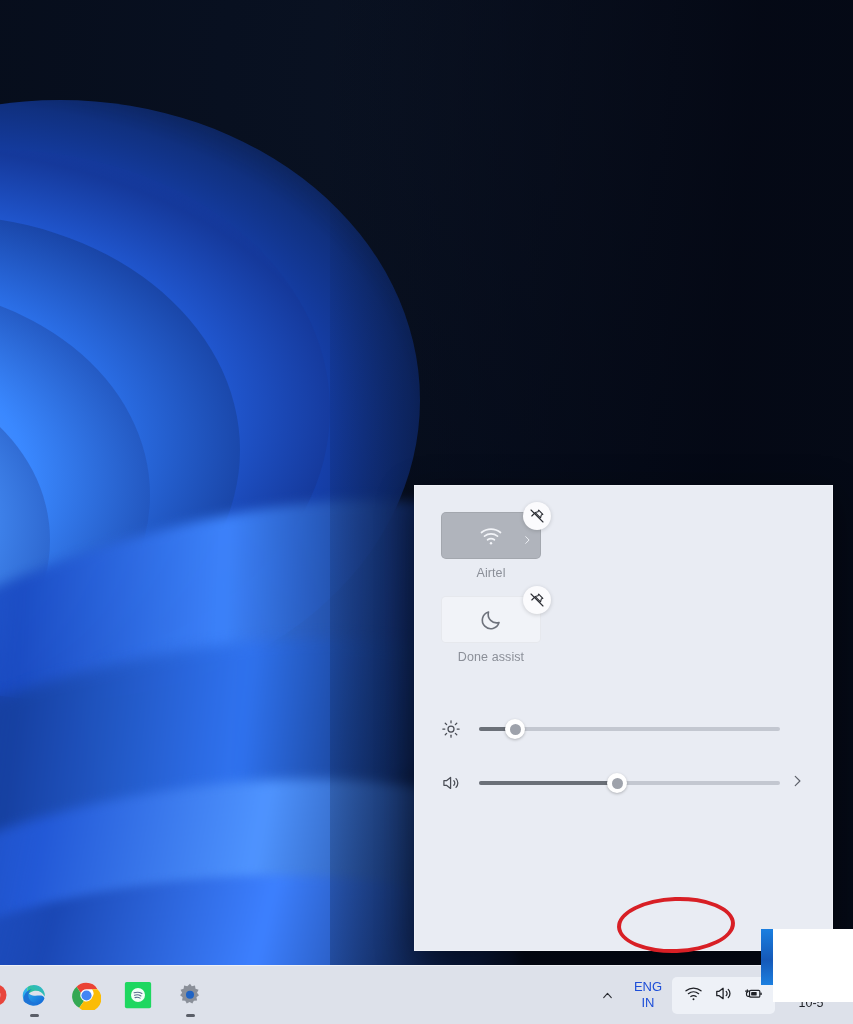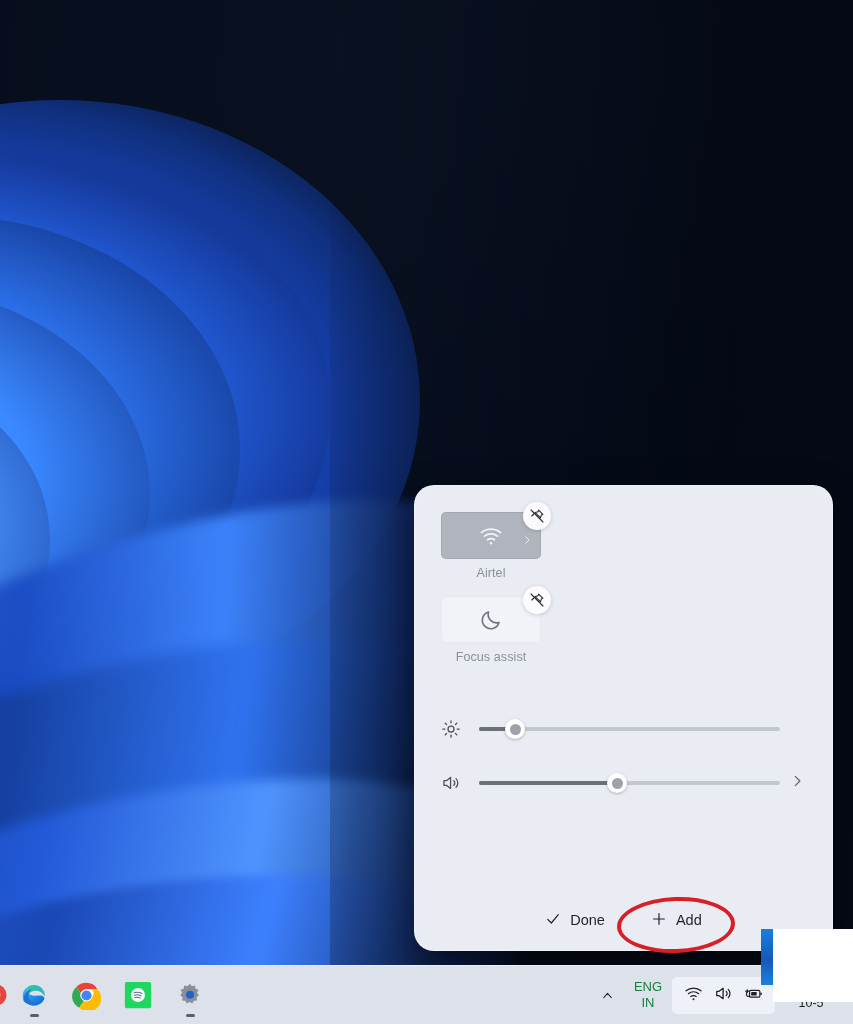--- a/index.html
+++ b/index.html
@@ -42,21 +42,21 @@
         filter:blur(6px); }
   .r4 { left:-140px; top:880px;  width:660px; height:230px; transform:rotate(-6deg);
         background:linear-gradient(110deg, rgba(8,20,58,0) 0%, #1a47b4 28%, #3d80ff 58%, #0f2d70 86%, rgba(8,16,40,0) 100%);
         filter:blur(5px); }
   .dark-veil { position:absolute; left:330px; top:0; width:530px; height:980px;
         background:linear-gradient(95deg, rgba(5,10,24,0) 0%, rgba(5,10,24,.55) 30%, rgba(4,8,20,.92) 70%, #050a16 100%); }
 
   
   #qs-panel {
     position:absolute; left:414px; top:485px; width:419px; height:466px;
-    background:#e9ecf3; border-radius:20px;
+    background:#e9ecf3; border-radius:0;
     box-shadow:0 10px 34px rgba(0,0,0,.45);
     border:1px solid rgba(255,255,255,.35);
   }
   #tiles { padding:26px 26px 0 26px; }
   .tile-row { display:flex; gap:22px; margin-bottom:16px; }
   .tile-wrap { position:relative; width:100px; }
   .tile {
     position:relative; width:100px; height:47px; border-radius:5px;
     display:flex; align-items:center; justify-content:center;
     background:#f1f3f8; border:1px solid rgba(0,0,0,.045);
@@ -107,21 +107,21 @@
     background:#dde1ea; border-top:1px solid rgba(255,255,255,.5);
     display:flex; align-items:center; }
   #tb-left { display:flex; align-items:center; gap:0px; padding-left:0px; }
   .tb-icon { position:relative; width:52px; height:59px;
     display:flex; align-items:center; justify-content:center; }
   .tb-icon .dot { position:absolute; bottom:8px; width:9px; height:3px;
     border-radius:2px; background:#5a5e68; }
   #tb-right { margin-left:auto; display:flex; align-items:center; padding-right:6px; }
   .tray-chev { width:34px; display:flex; align-items:center; justify-content:center; color:#2a2c33; }
   .tray-chev svg { width:13px; height:13px; }
-  .lang { width:48px; text-align:center; font-size:13px; line-height:16px; color:#15803d; }
+  .lang { width:48px; text-align:center; font-size:13px; line-height:16px; color:#1d4ed8; }
   .tray-pill { display:flex; align-items:center; gap:11px; padding:7px 12px;
     background:#eef1f7; border-radius:5px; color:#1e2026; }
   .tray-pill svg { width:19px; height:19px; }
   .clock { width:72px; text-align:center; font-size:12.5px; line-height:16px; color:#1e2026; }
   #white-overlay { position:absolute; right:0px; top:929px; width:80px; height:73px;
     background:#ffffff; }
   #blue-strip { position:absolute; right:80px; top:929px; width:12px; height:56px;
     background:linear-gradient(180deg,#1b7fe0 0%,#1559b8 55%,#1c7fe0 100%); }
 </style>
 </head>
@@ -187,21 +187,21 @@
               </svg>
             </span>
           </div>
           <div class="unpin">
             <svg viewBox="0 0 24 24" fill="none" stroke="currentColor" stroke-width="1.7" stroke-linecap="round" stroke-linejoin="round">
               <path d="M14.5 3.2l6.3 6.3-2.4 1.1-1.1 4.1-7.9-7.9 4.1-1.1z"></path>
               <line x1="9.4" y1="6.8" x2="4.2" y2="12"></line>
               <line x1="3" y1="3" x2="21" y2="21"></line>
             </svg>
           </div>
-          <div class="tile-label">Focus assist</div>
+          <div class="tile-label">Done assist</div>
         </div>
 
 
         <div class="tile-wrap"></div>
       </div>
     </div>
 
     <div id="sliders">
 
       <div class="slider-row">
@@ -238,39 +238,20 @@
           <div class="knob" id="vol-knob" style="left: 46%;"></div>
         </div>
         <span class="slider-chev">
           <svg viewBox="0 0 24 24" fill="none" stroke="currentColor" stroke-width="2" stroke-linecap="round" stroke-linejoin="round">
             <polyline points="9 4 17 12 9 20"></polyline>
           </svg>
         </span>
       </div>
     </div>
 
-    <div id="qs-footer">
-      <div class="foot-btn">
-        <span>
-          <svg viewBox="0 0 24 24" fill="none" stroke="currentColor" stroke-width="1.8" stroke-linecap="round" stroke-linejoin="round">
-            <polyline points="4 12.5 9.5 18 20 5.5"></polyline>
-          </svg>
-        </span>
-        <span>Done</span>
-      </div>
-      <div class="foot-btn">
-        <span>
-          <svg viewBox="0 0 24 24" fill="none" stroke="currentColor" stroke-width="1.8" stroke-linecap="round">
-            <line x1="12" y1="4" x2="12" y2="20"></line>
-            <line x1="4" y1="12" x2="20" y2="12"></line>
-          </svg>
-        </span>
-        <span>Add</span>
-      </div>
-    </div>
   </div>
 
   <div id="add-annotation"></div>
 
   <div id="taskbar">
     <div id="tb-left">
 
       <div class="tb-icon" style="width:24px;margin-left:-16px;">
         <svg viewBox="0 0 32 32" width="30" height="30">
           <circle cx="16" cy="16" r="14" fill="#e8453c"></circle>

